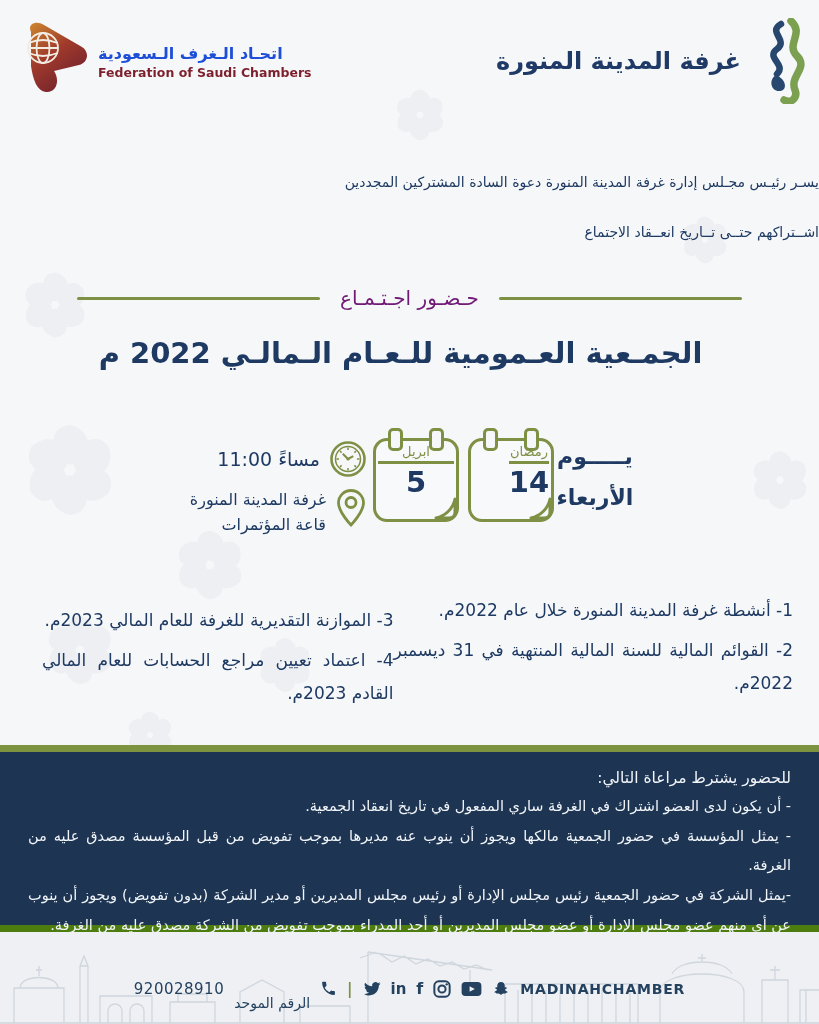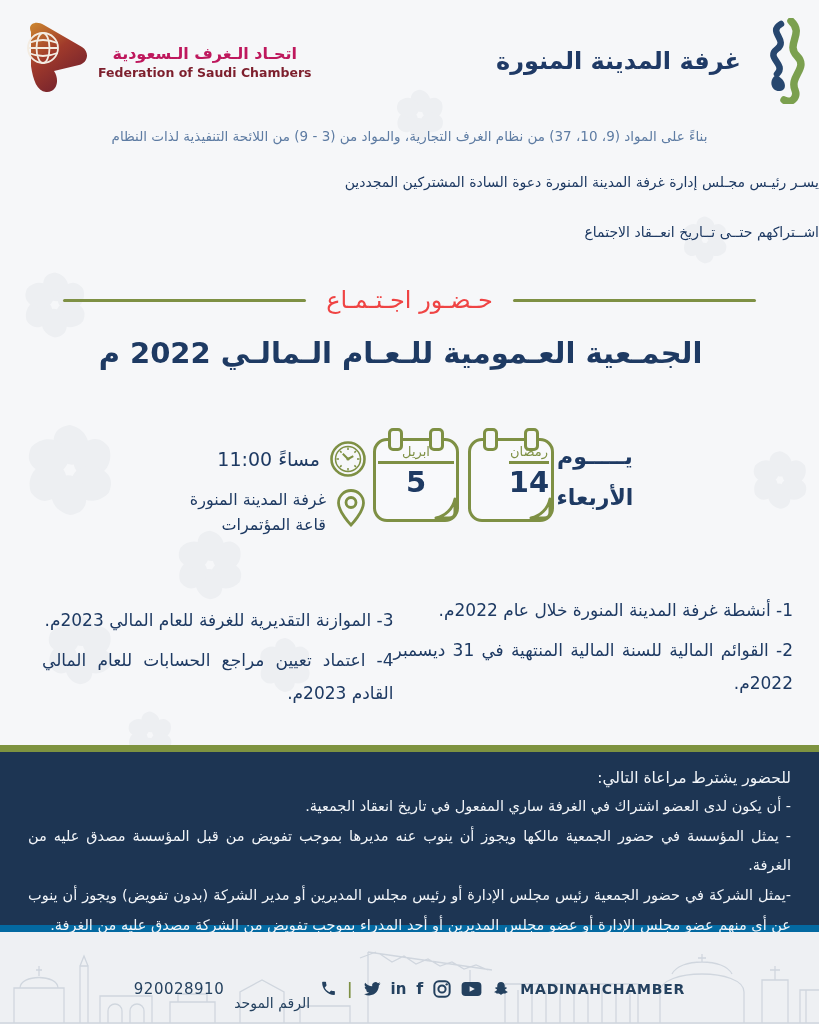--- a/index.html
+++ b/index.html
@@ -4,34 +4,34 @@
 <style>
   html,body{margin:0;padding:0;background:#ffffff;}
   .page{position:relative;width:819px;height:1024px;overflow:hidden;background:#f6f7f9;
         font-family:"DejaVu Sans",sans-serif;direction:rtl;color:#1e3a63;}
   .layer{position:absolute;z-index:1;}
   .watermark{position:absolute;inset:0;z-index:0;}
 
   
   .fsc{position:absolute;top:22px;left:16px;display:flex;align-items:center;gap:8px;direction:ltr;}
   .fsc-txt{display:flex;flex-direction:column;gap:2px;}
-  .fsc-ar{color:#be185d;font-size:16px;font-weight:bold;direction:rtl;text-align:center;}
+  .fsc-ar{color:#1d4ed8;font-size:16px;font-weight:bold;direction:rtl;text-align:left;}
   .fsc-en{color:#7d1f2d;font-size:12.5px;font-weight:bold;}
   .chamber{position:absolute;top:18px;right:14px;display:flex;align-items:center;gap:10px;direction:ltr;}
   .ch-txt{display:flex;flex-direction:column;align-items:center;gap:3px;}
   .ch-call{color:#1f3a66;font-size:24px;font-weight:bold;direction:rtl;}
   .ch-en{color:#60809f;font-size:10.5px;letter-spacing:1.8px;font-weight:bold;}
 
   .basis{position:absolute;top:128px;left:0;right:0;text-align:center;color:#5e7ca3;font-size:13.5px;}
   .inv{position:absolute;left:0;right:0;text-align:right;font-size:14px;color:#1e3a63;}
   .inv1{top:174px;} .inv2{top:224px;}
 
   .sec{position:absolute;top:286px;left:0;right:0;display:flex;align-items:center;justify-content:center;gap:20px;}
   .sec-line{height:3px;background:#7e9044;width:243px;border-radius:2px;}
-  .sec-text{color:#ef4444;font-size:24px;letter-spacing:1px;white-space:nowrap;}
+  .sec-text{color:#701a75;font-size:20px;letter-spacing:1px;white-space:nowrap;}
 
   .title{position:absolute;top:336px;left:0;right:18px;text-align:center;font-size:29px;font-weight:bold;color:#1e3a63;}
 
   
   .day{position:absolute;top:444px;right:180px;width:88px;text-align:center;font-weight:bold;font-size:22px;}
   .day-label{margin-bottom:16px;}
   .cal{position:absolute;width:86px;height:84px;border:3.5px solid #7e9044;border-radius:14px;
        background:#f8f9fb;box-sizing:border-box;}
   .cal-h{top:438px;right:265px;padding-left:36px;} .cal-g{top:438px;right:360px;}
   .ring{position:absolute;top:-13px;width:9px;height:17px;border:3.5px solid #7e9044;border-radius:5px;background:#f6f7f9;}
@@ -47,21 +47,21 @@
 
   
   .ag-intro{position:absolute;top:560px;right:28px;color:#7e8f4a;font-size:17px;}
   .ag-cols{position:absolute;top:594px;left:0;right:0;display:flex;justify-content:space-between;
            padding:0 26px;box-sizing:border-box;}
   .col-a{width:400px;} .col-b{width:352px;padding-top:10px;margin-left:16px;}
   .ag-cols p{margin:0 0 7px;font-size:17px;line-height:1.95;color:#1e3a63;text-align:justify;}
 
   
   .conds{position:absolute;top:745px;left:0;right:0;height:187px;background:#1d3553;
-         border-top:7px solid #7e9340;border-bottom:7px solid #0369a1;box-sizing:border-box;
+         border-top:7px solid #7e9340;border-bottom:7px solid #4d7c0f;box-sizing:border-box;
          padding:10px 28px 0;color:#f2f5f9;}
   .conds h3{margin:7px 0 5px;font-size:15.5px;font-weight:normal;}
   .conds p{margin:0;font-size:14.5px;line-height:2.05;text-align:justify;}
 
   
   .skyline{position:absolute;top:932px;left:0;right:0;height:92px;background:#eef0f3;}
   .footer{position:absolute;bottom:13px;left:0;right:0;display:flex;justify-content:center;
           align-items:center;gap:10px;direction:ltr;z-index:2;color:#24415f;}
   .f-num{font-size:15px;letter-spacing:.5px;}
   .f-label{font-size:14px;margin-top:29px;}
@@ -124,21 +124,20 @@
     <div class="ch-txt">
       <span class="ch-call">غرفة المدينة المنورة</span>
     </div>
     <svg width="54" height="86" viewBox="0 0 54 86">
       <path d="M40 3 C54 16 34 26 46 38 C58 50 38 58 44 72 C47 80 40 86 33 82" stroke="#7ba04f" stroke-width="7.5" fill="none" stroke-linecap="round"></path>
       <path d="M30 6 C16 14 38 22 26 31 C14 40 36 46 26 56" stroke="#27476f" stroke-width="6.5" fill="none" stroke-linecap="round"></path>
       <path d="M25 57 C17 62 20 74 29 73 C37 72 35 61 25 57 Z" fill="#27476f"></path>
     </svg>
   </div>
 
-  <div class="basis layer">بناءً على المواد (9، 10، 37) من نظام الغرف التجارية، والمواد من (3 - 9) من اللائحة التنفيذية لذات النظام</div>
   <div class="inv inv1 layer">يسـر رئيـس مجـلس إدارة غرفة المدينة المنورة دعوة السادة المشتركين المجددين</div>
   <div class="inv inv2 layer">اشــتراكهم حتــى تــاريخ انعــقاد الاجتماع</div>
 
   <div class="sec layer">
     <span class="sec-line"></span>
     <span class="sec-text">حـضـور اجـتـمـاع</span>
     <span class="sec-line"></span>
   </div>
 
   <div class="title layer">الجمـعية العـمومية للـعـام الـمالـي 2022 م</div>

